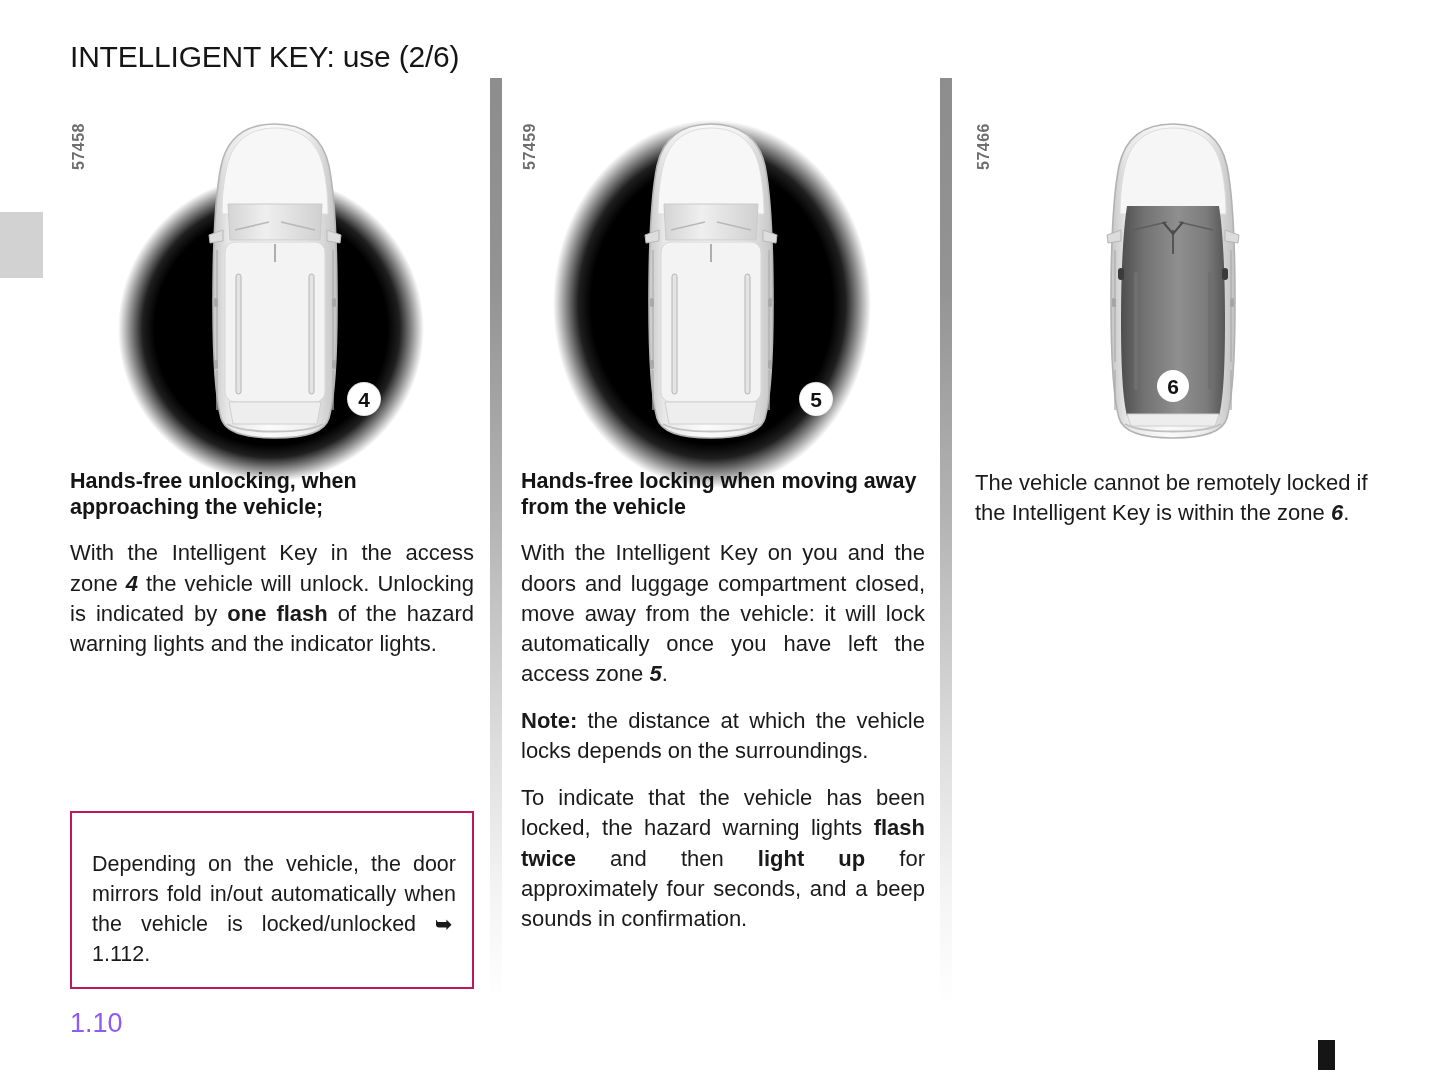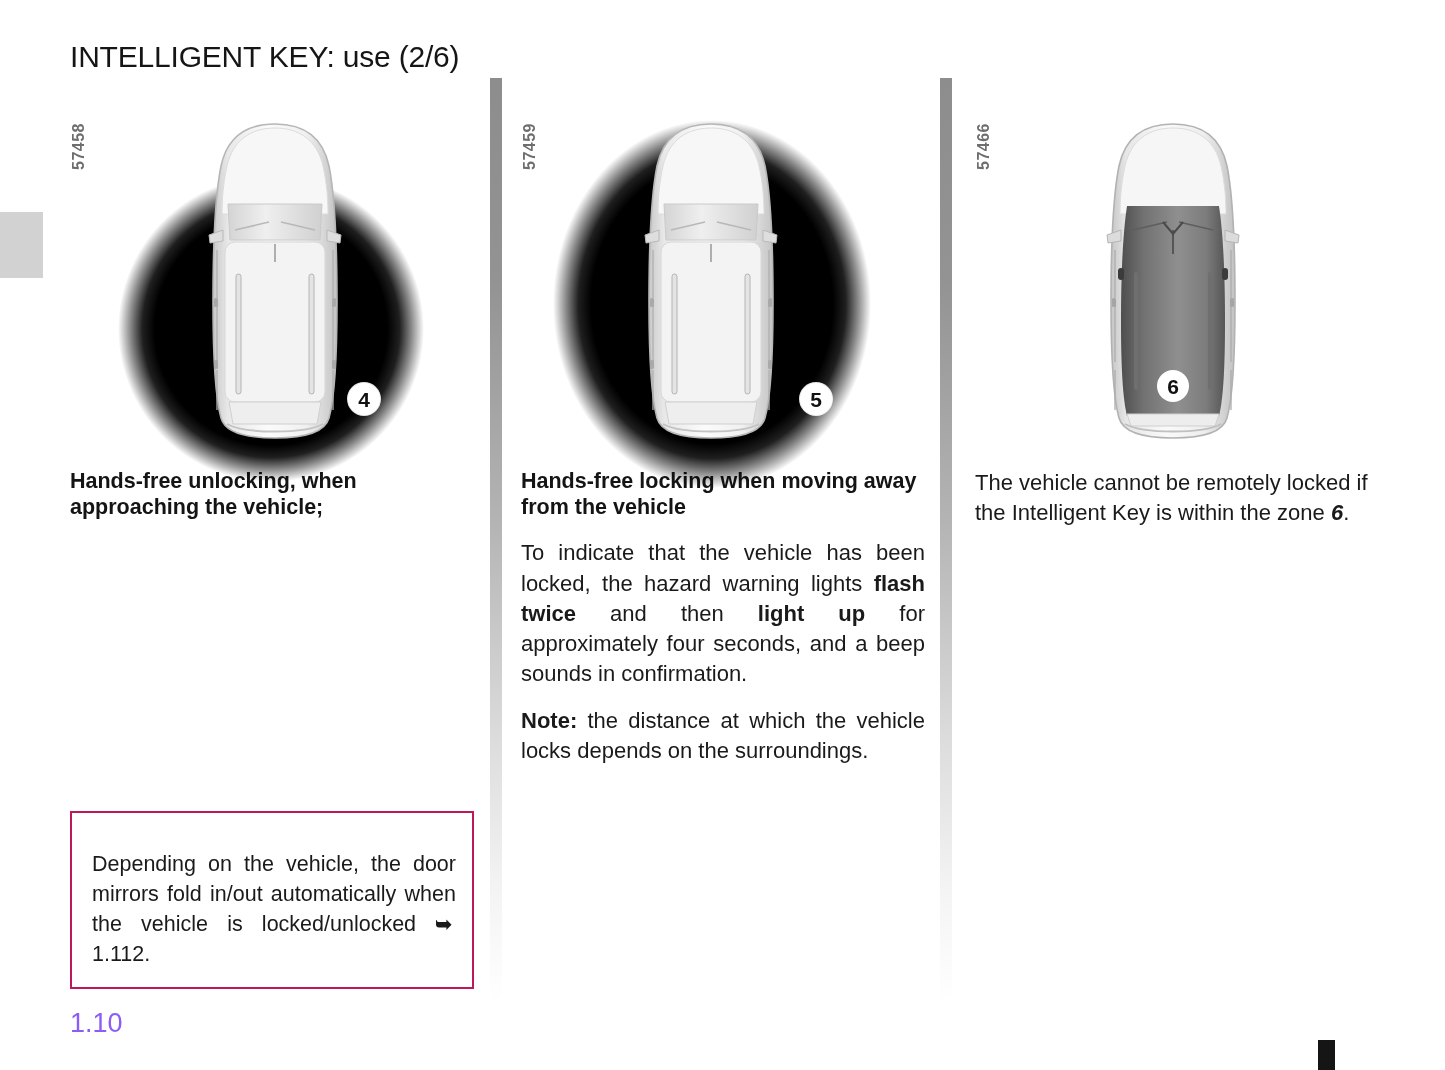--- a/index.html
+++ b/index.html
@@ -241,20 +241,21 @@
         <rect x="9" y="176" width="4" height="9" rx="1.6" fill="#a9a9a9"></rect>
         <rect x="127" y="176" width="4" height="9" rx="1.6" fill="#a9a9a9"></rect>
         <rect x="9" y="238" width="4" height="9" rx="1.6" fill="#a9a9a9"></rect>
         <rect x="127" y="238" width="4" height="9" rx="1.6" fill="#a9a9a9"></rect>
       </svg>
       <div id="badge-4" class="badge">4</div>
     </div>
   </div>
 
   <h2 class="col-heading">Hands-free unlocking, when approaching the vehicle;</h2>
+  <p class="para"><span>With the Intelligent Key in the access zone </span><i>4</i><span> the vehicle will unlock. Unlocking is indicated by </span><b>one flash</b><span> of the hazard warning lights and the indicator lights.</span></p>
 
 </div>
 
 <div id="note-box">
   <div id="note-box-text"><span>Depending on the vehicle, the door mirrors fold in/out automatically when the vehicle is locked/unlocked </span><span class="arrow-glyph">➥</span><span> 1.112.</span></div>
 </div>
 
 <div id="column-2" class="column">
 
   <div class="figure">
@@ -293,22 +294,23 @@
         <rect x="9" y="176" width="4" height="9" rx="1.6" fill="#a9a9a9"></rect>
         <rect x="127" y="176" width="4" height="9" rx="1.6" fill="#a9a9a9"></rect>
         <rect x="9" y="238" width="4" height="9" rx="1.6" fill="#a9a9a9"></rect>
         <rect x="127" y="238" width="4" height="9" rx="1.6" fill="#a9a9a9"></rect>
       </svg>
       <div id="badge-5" class="badge">5</div>
     </div>
   </div>
 
   <h2 class="col-heading">Hands-free locking when moving away from the vehicle</h2>
+  <p class="para"><span>With the Intelligent Key on you and the doors and luggage compartment closed, move away from the vehicle: it will lock automatically once you have left the access zone </span><i>5</i><span>.</span></p>
+  <p class="para"><b>Note:</b><span> the distance at which the vehicle locks depends on the surroundings.</span></p>
   <p class="para"><span>To indicate that the vehicle has been locked, the hazard warning lights </span><b>flash twice</b><span> and then </span><b>light up</b><span> for approximately four seconds, and a beep sounds in confirmation.</span></p>
-  <p class="para"><b>Note:</b><span> the distance at which the vehicle locks depends on the surroundings.</span></p>
 
 </div>
 
 <div id="column-3" class="column">
 
   <div class="figure">
     <div class="fig-code" style="top:92px;">57466</div>
     <div class="fig-stage">
       <svg id="car-3" class="car" viewBox="0 0 140 318">
         <defs>

